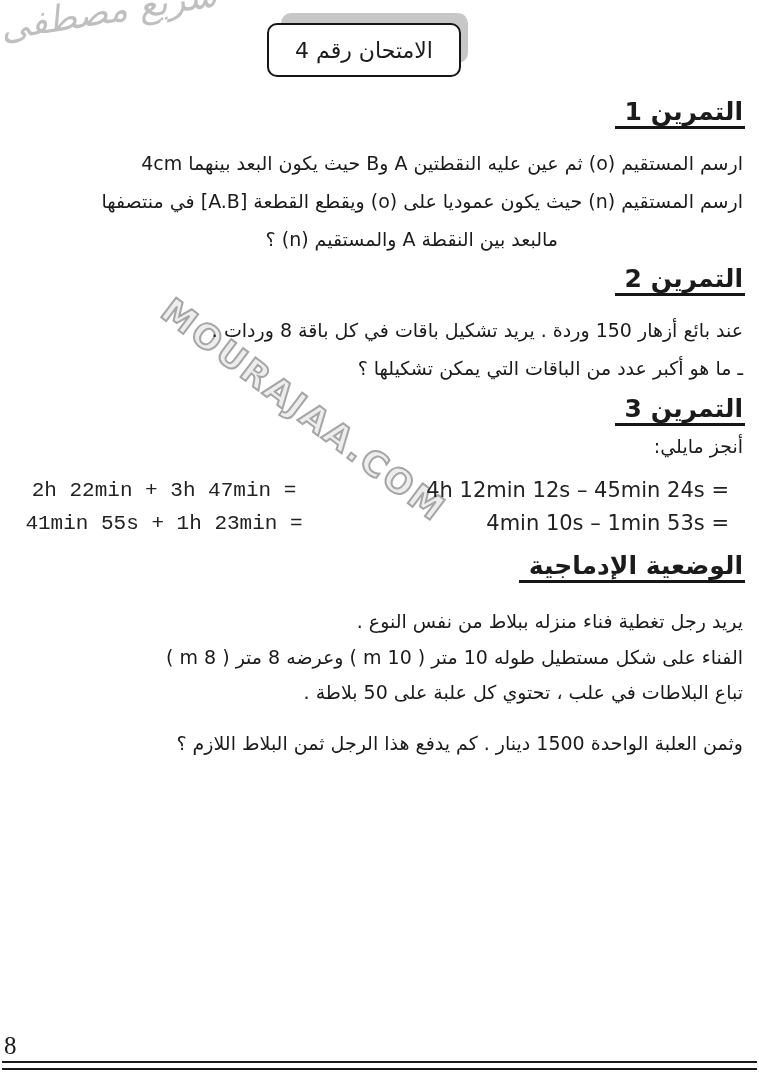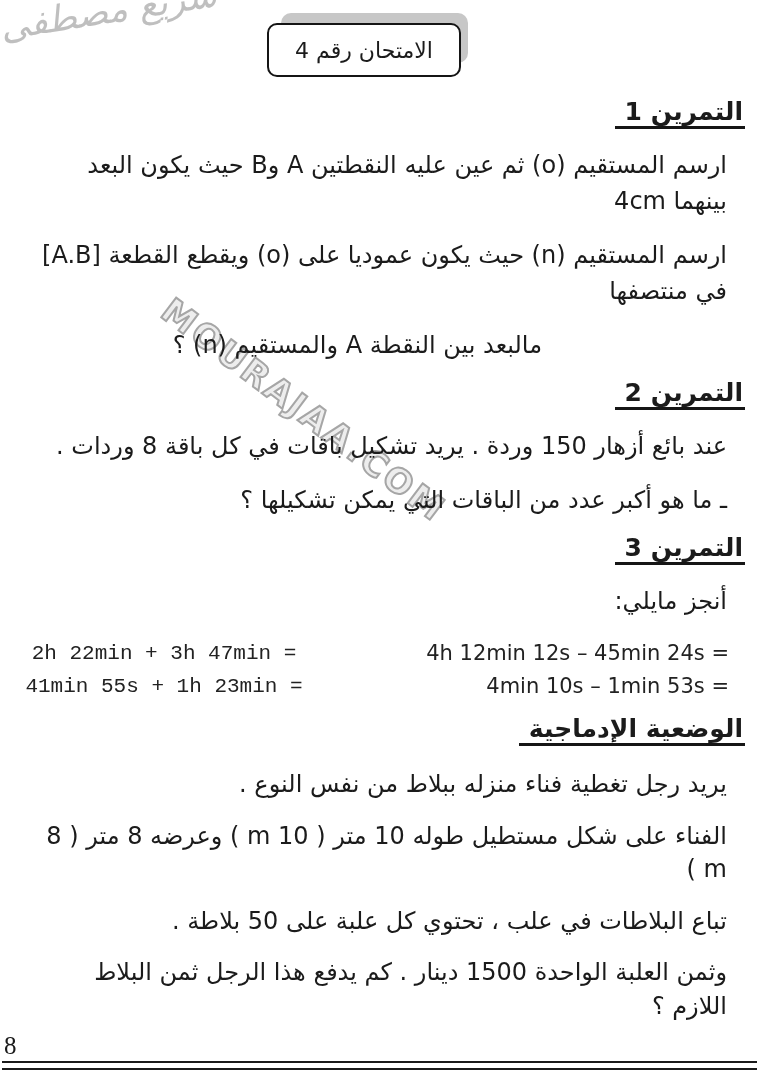--- a/index.html
+++ b/index.html
@@ -36,21 +36,21 @@
   }
   .content{
     position:absolute;top:100px;left:14px;right:14px;z-index:1;
     direction:rtl;text-align:right;
   }
   h2.exheading{margin:0;font-size:25px;font-weight:bold;line-height:23px;}
   h2.exheading .u{
     display:inline-block;border-bottom:3px solid #161616;
     padding:0 2px 3px 10px;
   }
-  .content p{margin:18px;font-size:24px;line-height:36px;}
+  .content p{margin:2px;font-size:19px;line-height:36px;}
   .ex1-lines{margin-top:16px;}
   .indent-a{padding-left:0;padding-right:185px;} 
   .sec-ex2{margin-top:10px;}
   .ex2-lines{margin-top:16px;}
   .sec-ex3{margin-top:11px;}
   .ex3-intro{margin-top:16px;line-height:30px;}
   .math{
     margin-top:10px;direction:ltr;display:flex;justify-content:space-between;
     font-size:21px;line-height:33px;color:#222;
   }

